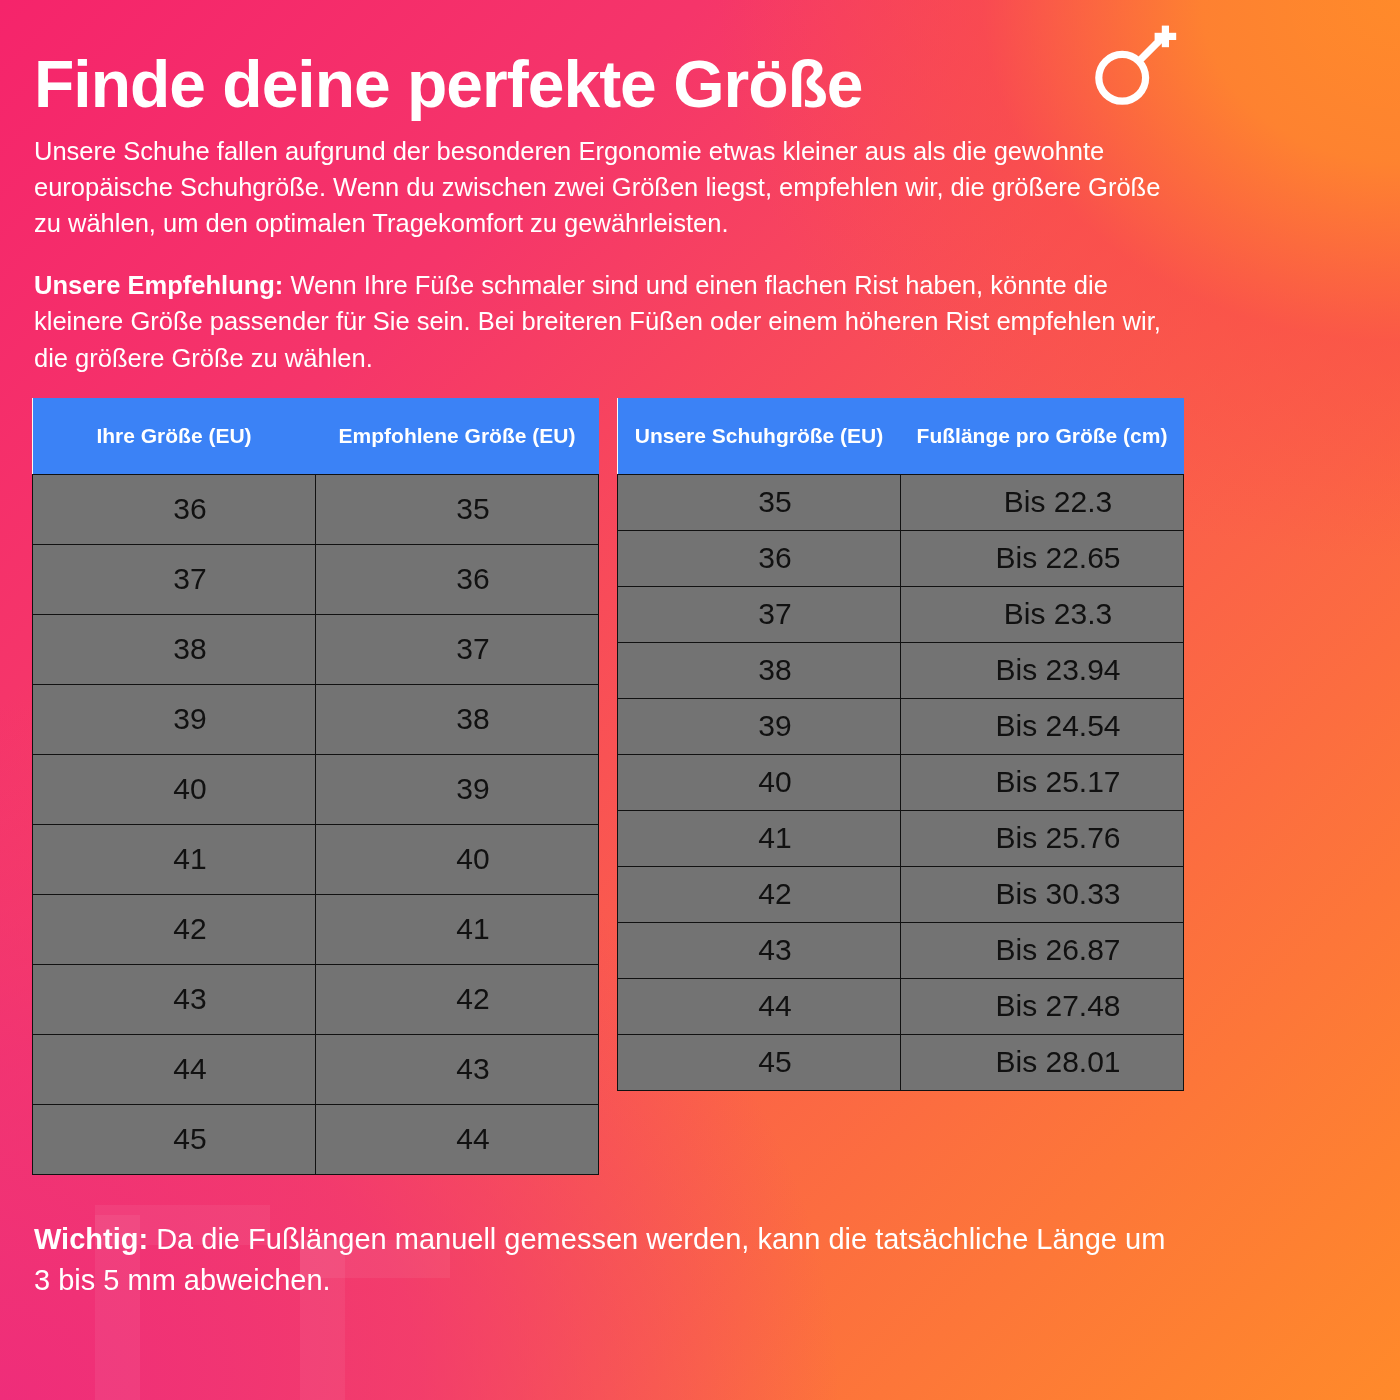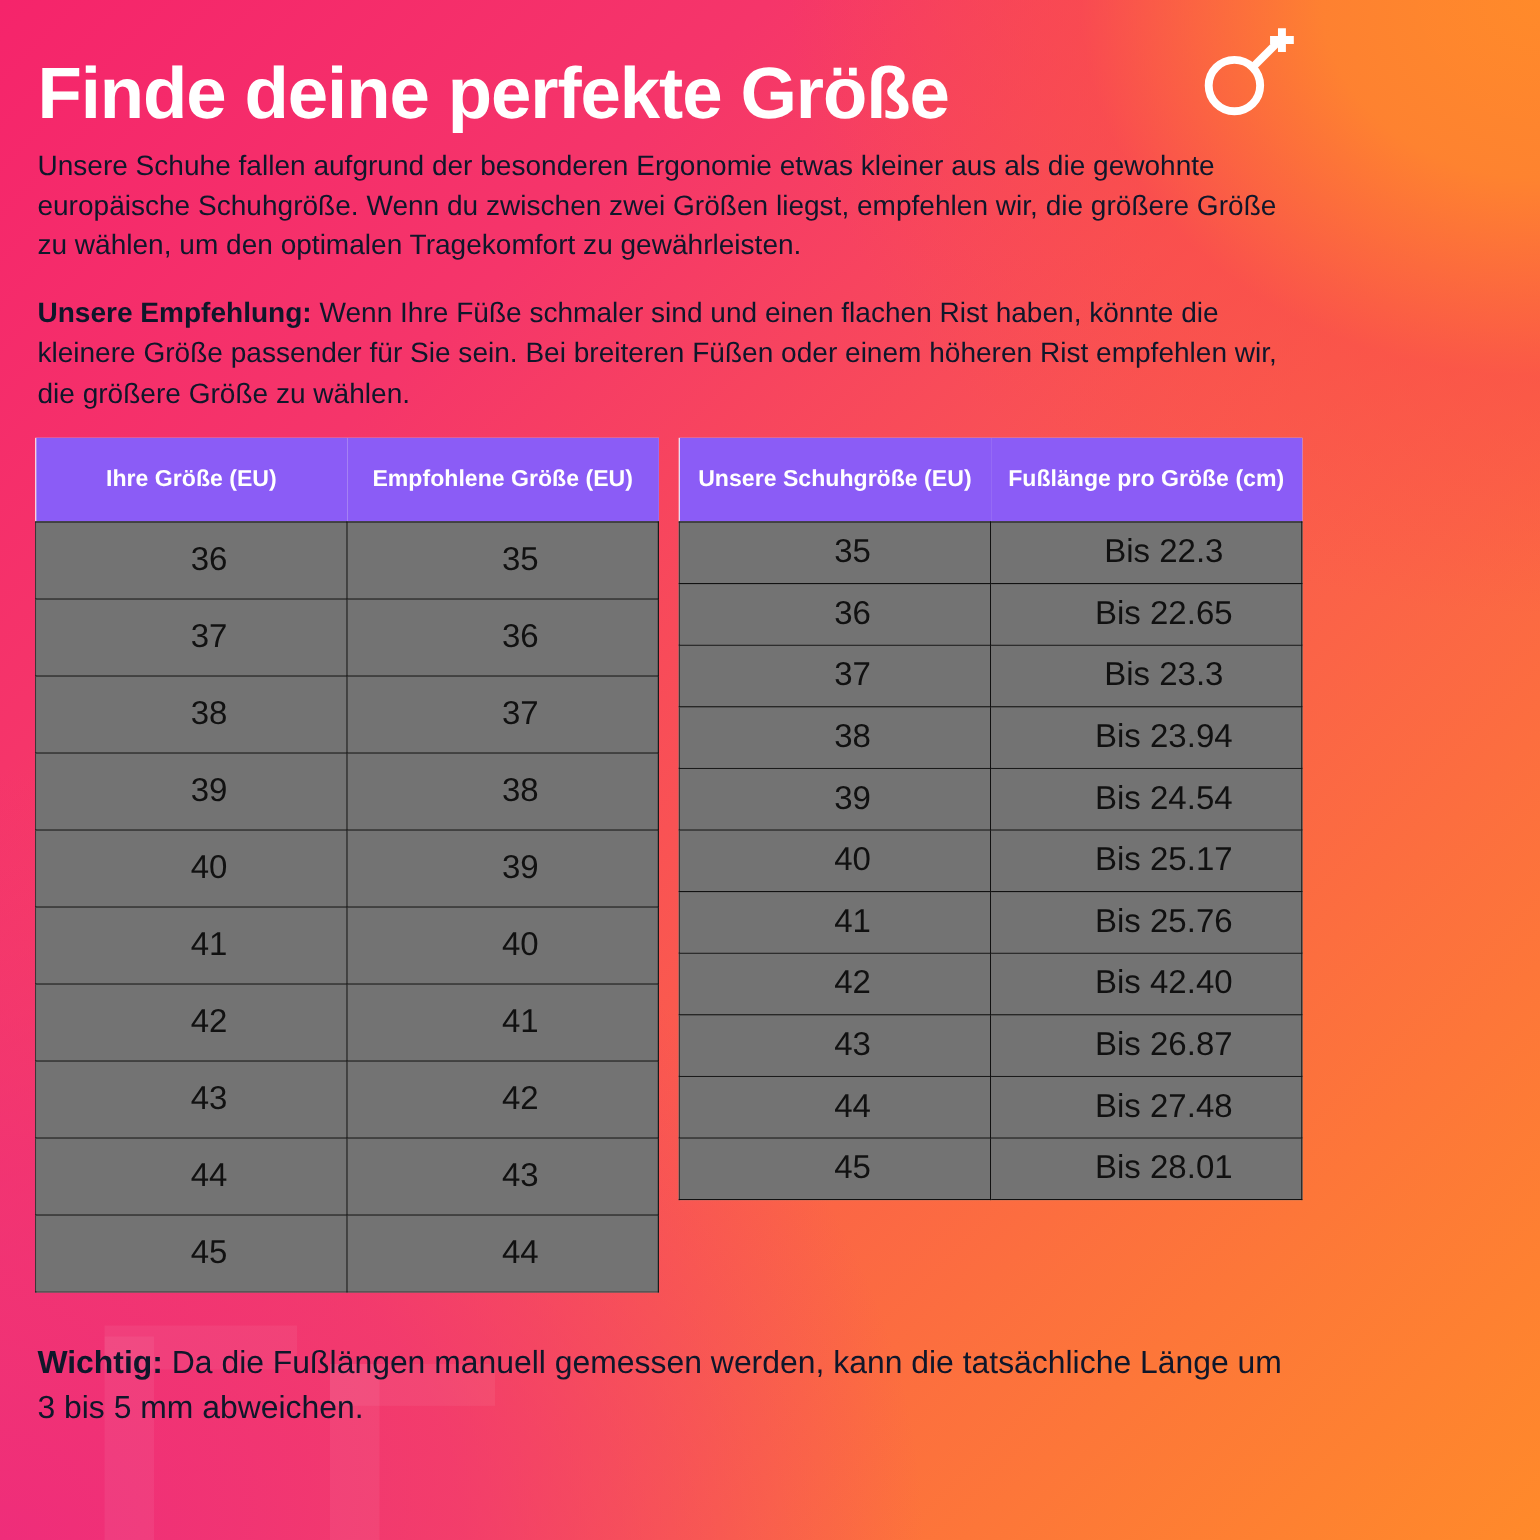--- a/index.html
+++ b/index.html
@@ -50,21 +50,21 @@
     color: #ffffff;
     font-size: 66px;
     line-height: 1.04;
     font-weight: 700;
     letter-spacing: -1px;
     margin: 14px 0 14px 0;
     padding-left: 6px;
   }
 
   p.intro, p.rec, p.note {
-    color: #0f172a;
+    color: #ffffff;
     font-size: 25.5px;
     line-height: 1.42;
     padding-left: 6px;
   }
   p.intro { margin-bottom: 26px; max-width: 1360px; }
   p.rec { margin-bottom: 22px; max-width: 1360px; }
   .bold { font-weight: 700; }
 
   .tables {
     display: flex;
@@ -74,21 +74,21 @@
   }
   .table-wrap { flex: 1 1 0; }
 
   table {
     width: 100%;
     border-collapse: collapse;
     background: #fdf8f3;
     table-layout: fixed;
   }
   thead th {
-    background: #8b5cf6;
+    background: #3b82f6;
     color: #ffffff;
     font-size: 21px;
     font-weight: 700;
     padding: 26px 6px;
     text-align: center;
     border: none;
   }
   tbody td {
     text-align: center;
     font-size: 30px;
@@ -218,21 +218,21 @@
           <tr>
               <td>40</td>
               <td>Bis 25.17</td>
             </tr>
           <tr>
               <td>41</td>
               <td>Bis 25.76</td>
             </tr>
           <tr>
               <td>42</td>
-              <td>Bis 42.40</td>
+              <td>Bis 30.33</td>
             </tr>
           <tr>
               <td>43</td>
               <td>Bis 26.87</td>
             </tr>
           <tr>
               <td>44</td>
               <td>Bis 27.48</td>
             </tr>
           <tr>

